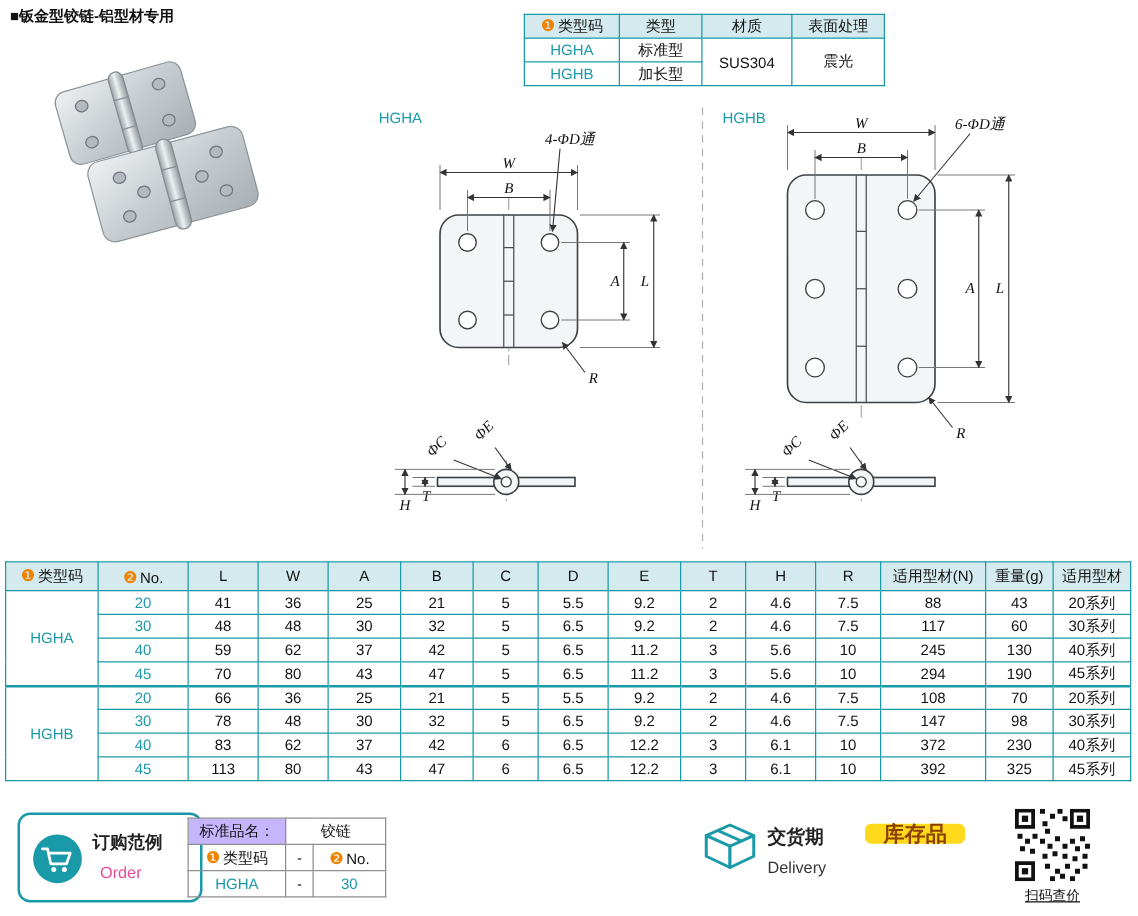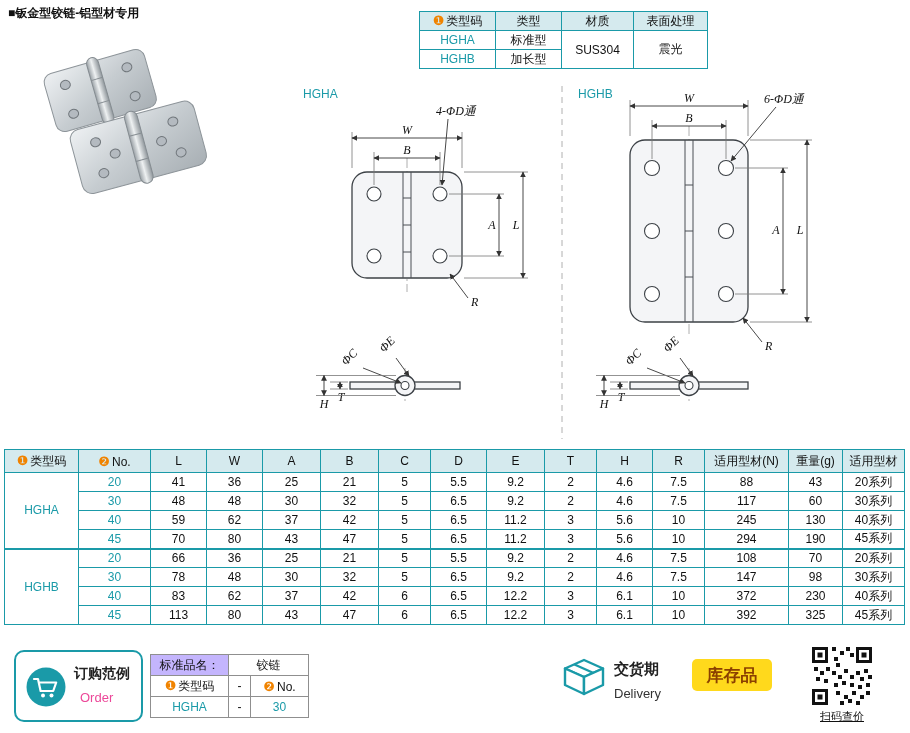--- a/index.html
+++ b/index.html
@@ -35,29 +35,29 @@
   .divider{stroke:#b0b0b0;stroke-width:1;stroke-dasharray:6 5;}
   .dim{font-family:"Liberation Serif",serif;font-style:italic;font-size:12px;fill:#111;}
 
   
   .spec-table{position:absolute;left:4px;top:449px;table-layout:fixed;font-size:12px;border:1.5px solid var(--accent);}
   .spec-table th{background:var(--header-bg);height:23px;font-weight:normal;border:1px solid var(--accent);padding:0;}
   .spec-table td{height:19px;text-align:center;border:1px solid var(--accent);padding:0;}
   .spec-table tr.group-sep td{border-top:2px solid var(--accent);}
 
   
-  .order-box{position:absolute;left:14px;top:650px;width:129px;height:72px;border:2px solid var(--accent);border-radius:10px;}
+  .order-box{position:absolute;left:14px;top:650px;width:148px;height:72px;border:2px solid var(--accent);border-radius:10px;}
   .order-cn{position:absolute;left:58px;top:13px;font-size:14px;font-weight:bold;color:#222;white-space:nowrap;}
   .order-en{position:absolute;left:64px;top:38px;font-size:13px;color:#ec4899;}
   .sample-table{position:absolute;left:150px;top:654px;table-layout:fixed;font-size:12px;}
   .sample-table td{border:1px solid #8f8f8f;height:21px;text-align:center;padding:0 3px;}
   .sample-table .label-cell{background:#c4b5fd;}
   .delivery-cn{position:absolute;left:614px;top:660px;font-size:15px;font-weight:bold;color:#222;}
   .delivery-en{position:absolute;left:614px;top:686px;font-size:13px;color:#333;}
-  .stock-badge{position:absolute;left:692px;top:659px;width:80px;height:32px;background:var(--stock-bg);
+  .stock-badge{position:absolute;left:692px;top:659px;width:80px;height:16px;background:var(--stock-bg);
     color:var(--stock-text);font-size:17px;font-weight:bold;border-radius:5px;
     display:flex;align-items:center;justify-content:center;}
   .qr{position:absolute;left:812px;top:647px;}
   .qr-caption{position:absolute;left:804px;top:709px;width:76px;text-align:center;font-size:11px;color:#111;text-decoration:underline;}
 </style>
 </head>
 <body>
 
 <div class="page">
 

